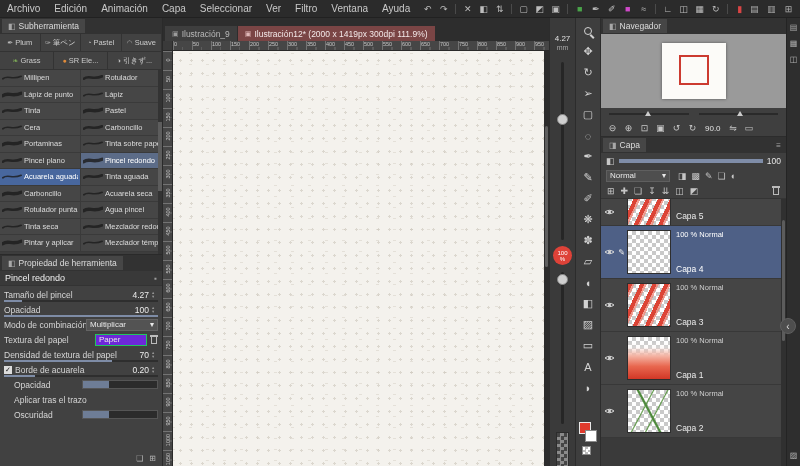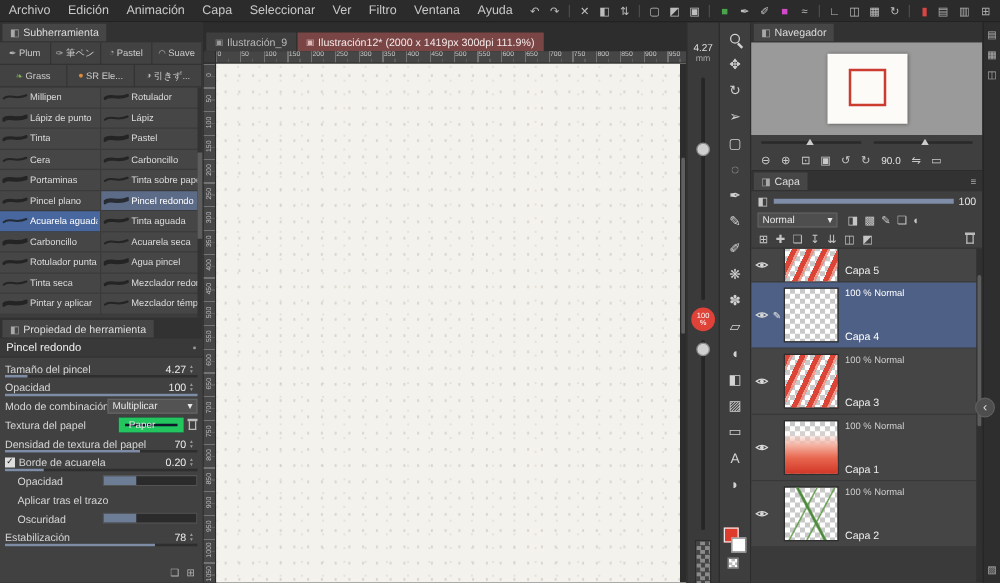--- a/index.html
+++ b/index.html
@@ -51,21 +51,21 @@
   .tp-rows{flex:1;padding:1px 4px 0 4px;display:flex;flex-direction:column;min-height:0;}
   .tp-row{position:relative;height:15px;display:flex;align-items:center;font-size:8.5px;color:#d6d6d6;flex:0 0 auto;}
   .tp-row.indent{padding-left:10px;}
   .tp-label{flex:1;white-space:nowrap;overflow:hidden;}
   .tp-value{font-size:8.5px;color:#ececec;}
   .tp-spin{display:flex;flex-direction:column;line-height:4px;font-size:4.5px;color:#999;margin-left:3px;width:6px;}
   .tp-underline{position:absolute;left:0;right:0;bottom:0;height:2px;background:#2e2e2e;}
   .tp-underline i{display:block;height:100%;background:#7e8ca6;}
   .tp-select{width:72px;height:12px;background:#535353;border:1px solid #646464;display:flex;
     align-items:center;justify-content:space-between;padding:0 3px;font-size:8px;color:#e8e8e8;}
-  .tp-box{width:52px;height:12px;background:#0f172a;border:5px solid #22c55e;font-size:8px;
+  .tp-box{width:52px;height:12px;background:#6d28d9;border:1px solid #22c55e;font-size:8px;
     color:#e8e8e8;display:flex;align-items:center;padding:0 3px;}
   .tp-slider{width:76px;height:9px;background:#2b2b2b;border:1px solid #555;}
   .tp-slider i{display:block;height:100%;background:#6e7d96;}
   .tp-check{width:8px;height:8px;background:#dddddd;color:#222;font-size:7px;line-height:8px;
     text-align:center;margin-right:3px;flex:0 0 auto;}
   .tp-footer{height:15px;display:flex;justify-content:flex-end;gap:6px;padding:0 6px;
     align-items:center;color:#b5b5b5;font-size:8px;flex:0 0 auto;}
   .trash-icon{position:relative;width:8px;height:9px;margin-left:3px;display:inline-block;}
   .trash-icon:before{content:"";position:absolute;left:1px;right:1px;top:2px;bottom:0;
     border:1px solid #bbb;border-top:none;}
@@ -549,31 +549,20 @@
           </div>
           <div class="tp-row indent">
             <span class="tp-label">Aplicar tras el trazo</span>
           </div>
           <div class="tp-row indent">
             <span class="tp-label">Oscuridad</span>
             <span class="tp-slider">
               <i style="width:35%"></i>
             </span>
           </div>
-          <div class="tp-row">
-            <span class="tp-label">Estabilización</span>
-            <span class="tp-value">78</span>
-            <span class="tp-spin">
-              <span>▴</span>
-              <span>▾</span>
-            </span>
-            <span class="tp-underline">
-              <i style="width:78%"></i>
-            </span>
-          </div>
         </div>
       <div class="tp-footer">
           <span>❑</span>
           <span>⊞</span>
         </div>
     </section>
   </div>
 
   <div class="docarea">
     <div class="tabbar">

